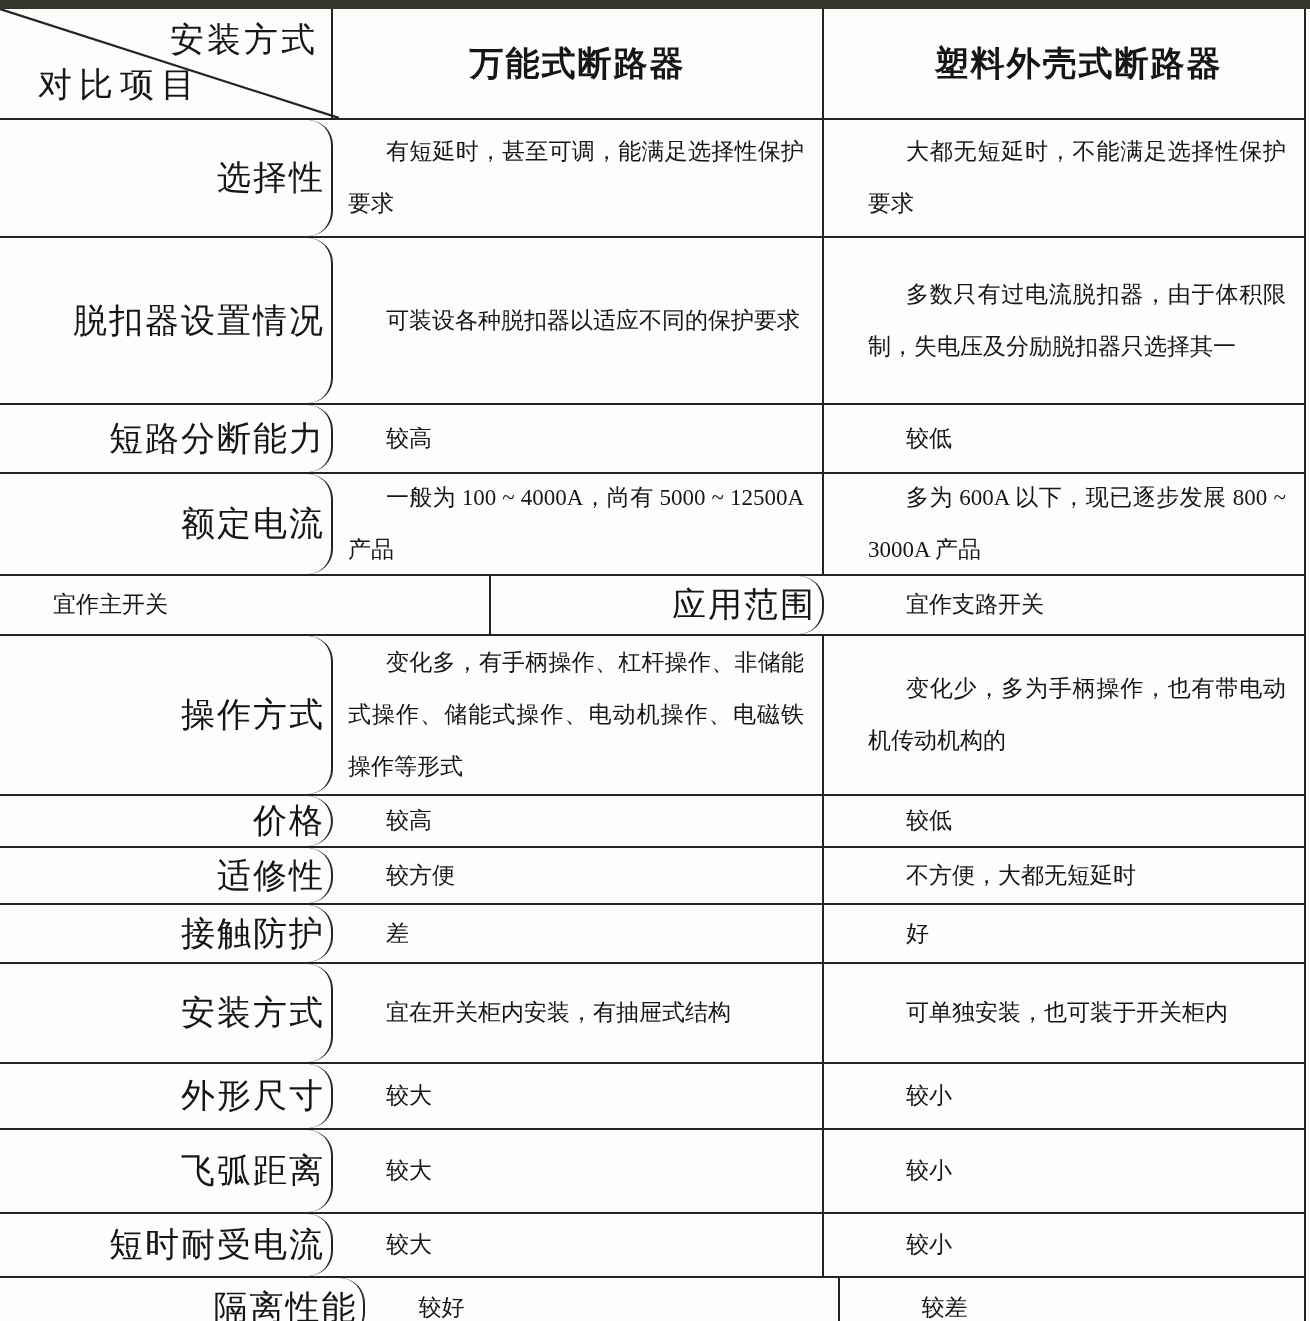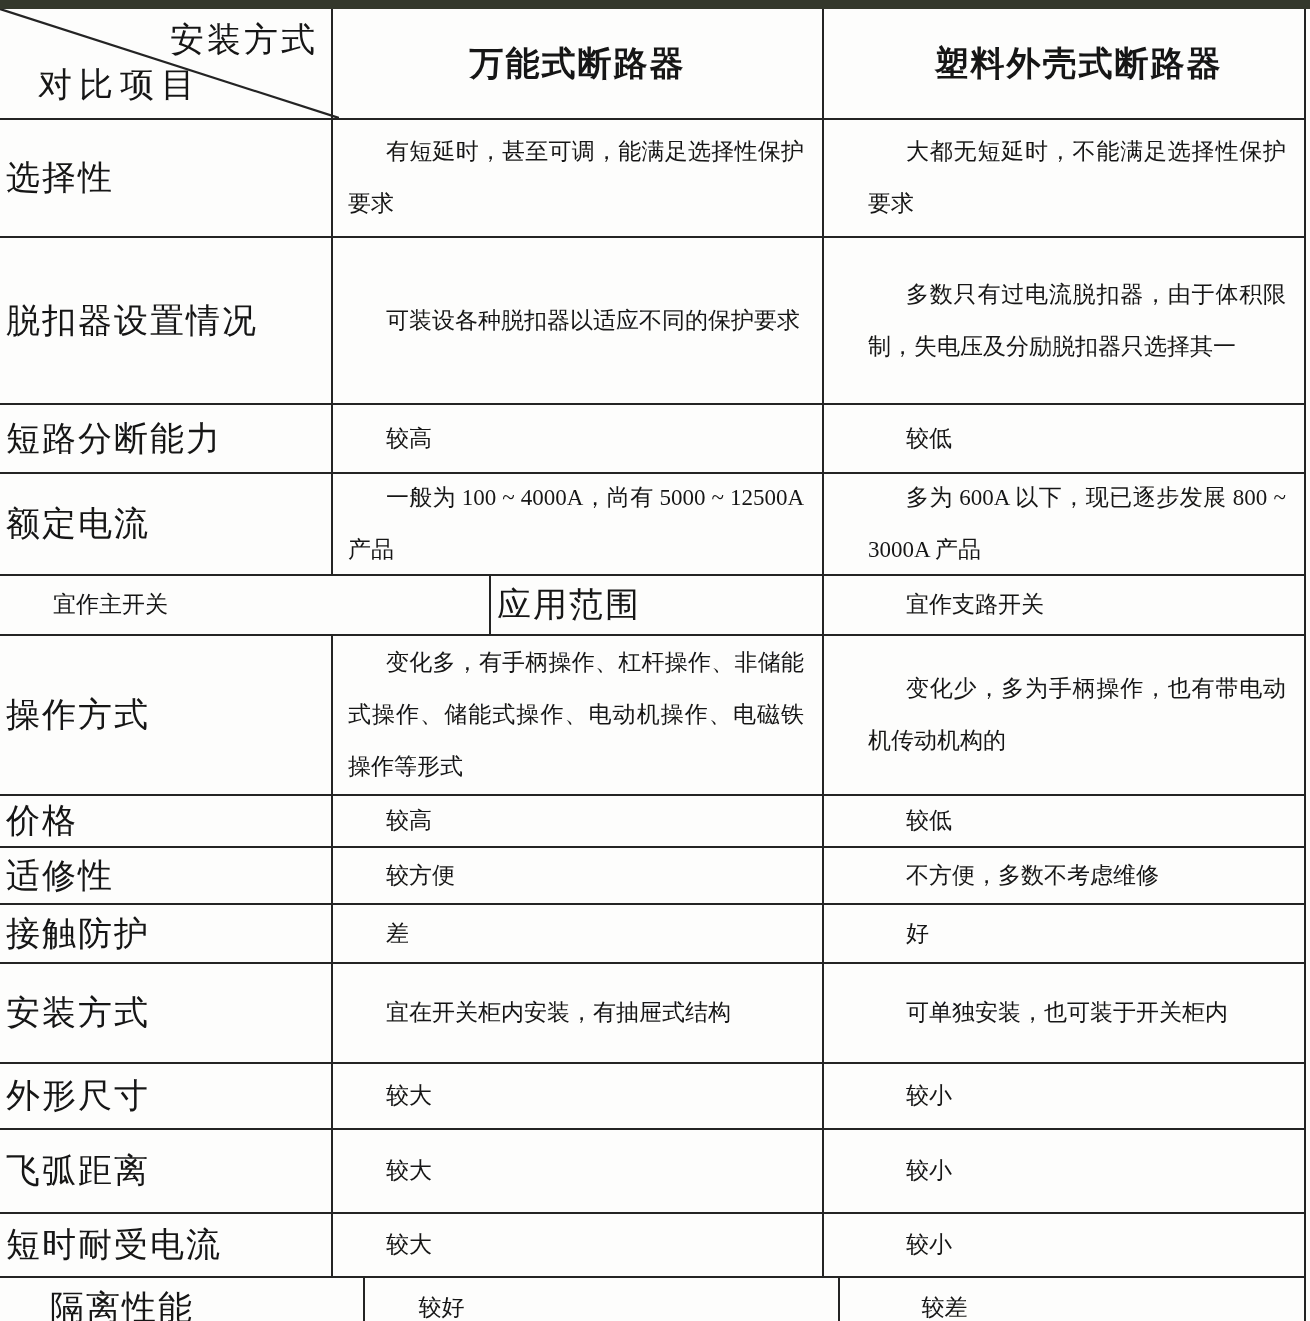--- a/index.html
+++ b/index.html
@@ -33,21 +33,21 @@
   .tr {
     display: flex;
     border-bottom: 2px solid #242424;
   }
   .tr:last-child { border-bottom: none; padding-left: 44px; }
   .td {
     display: flex;
     flex-direction: column;
     justify-content: center;
   }
-  .c1 { width: 341px; border-right: 2px solid #242424; align-items: flex-start; }
+  .c1 { width: 341px; border-right: 2px solid #242424; align-items: flex-end; border-radius: 25px; }
   .c2 { width: 503px; border-right: 2px solid #242424; }
   .c3 { width: 462px; margin-left: 29px; }
   .label {
     font-size: 34px;
     letter-spacing: 2px;
     text-align: center;
     line-height: 48px;
     padding: 0 6px;
   }
   .para {
@@ -196,21 +196,21 @@
     </div>
 
     <div class="tr" style="height:57px">
       <div class="td c1">
           <div class="label">适修性</div>
         </div>
       <div class="td c2">
           <p class="para">较方便</p>
         </div>
       <div class="td c3">
-          <p class="para">不方便，多数不考虑维修</p>
+          <p class="para">不方便，大都无短延时</p>
         </div>
     </div>
 
     <div class="tr" style="height:59px">
       <div class="td c1">
           <div class="label">接触防护</div>
         </div>
       <div class="td c2">
           <p class="para">差</p>
         </div>

